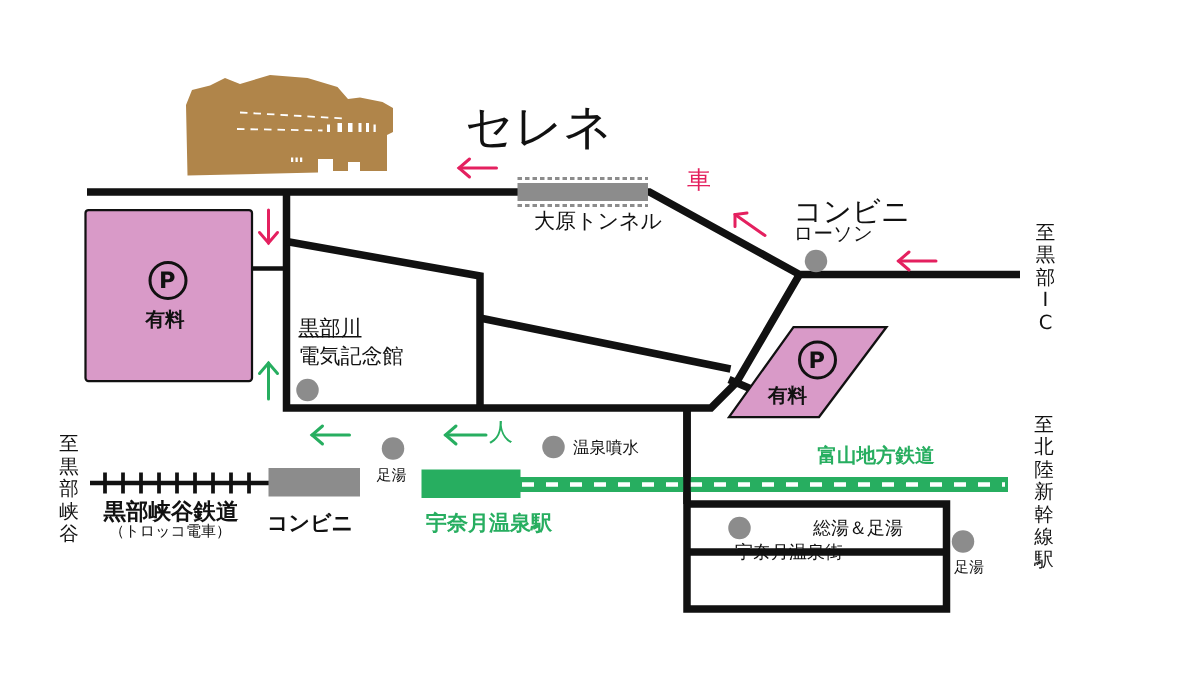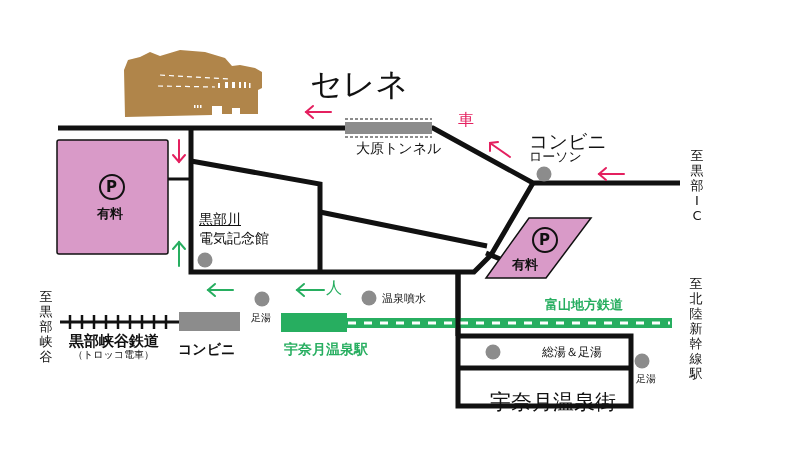--- a/index.html
+++ b/index.html
@@ -136,21 +136,21 @@
 <div class="lbl bold" style="left:539px;top:233px;font-size:15px;">P</div>
 <div class="lbl bold" style="left:512px;top:258px;font-size:13px;">有料</div>
 
 <div class="lbl" style="left:199px;top:212px;font-size:14px;text-decoration:underline;">黒部川</div>
 <div class="lbl" style="left:199px;top:231px;font-size:14px;">電気記念館</div>
 
 <div class="lbl" style="left:382px;top:293px;font-size:11px;">温泉噴水</div>
 <div class="lbl" style="left:251px;top:313px;font-size:10px;">足湯</div>
 <div class="lbl" style="left:507px;top:346px;font-size:12px;margin-left:35px;">総湯＆足湯</div>
 <div class="lbl" style="left:636px;top:374px;font-size:10px;">足湯</div>
-<div class="lbl" style="left:490px;top:392px;font-size:21px;">宇奈月温泉街</div>
+<div class="lbl" style="left:490px;top:362px;font-size:12px;">宇奈月温泉街</div>
 
 <div class="lbl bold" style="left:178px;top:342px;font-size:14px;">コンビニ</div>
 <div class="lbl bold green" style="left:284px;top:342px;font-size:14px;">宇奈月温泉駅</div>
 
 <div class="lbl bold" style="left:69px;top:334px;font-size:15px;">黒部峡谷鉄道</div>
 <div class="lbl" style="left:73px;top:350px;font-size:10px;">（トロッコ電車）</div>
 <div class="lbl bold green" style="left:545px;top:298px;font-size:13px;">富山地方鉄道</div>
 
 <div class="vert" style="left:689px;top:148px;">
   <span>至</span>

